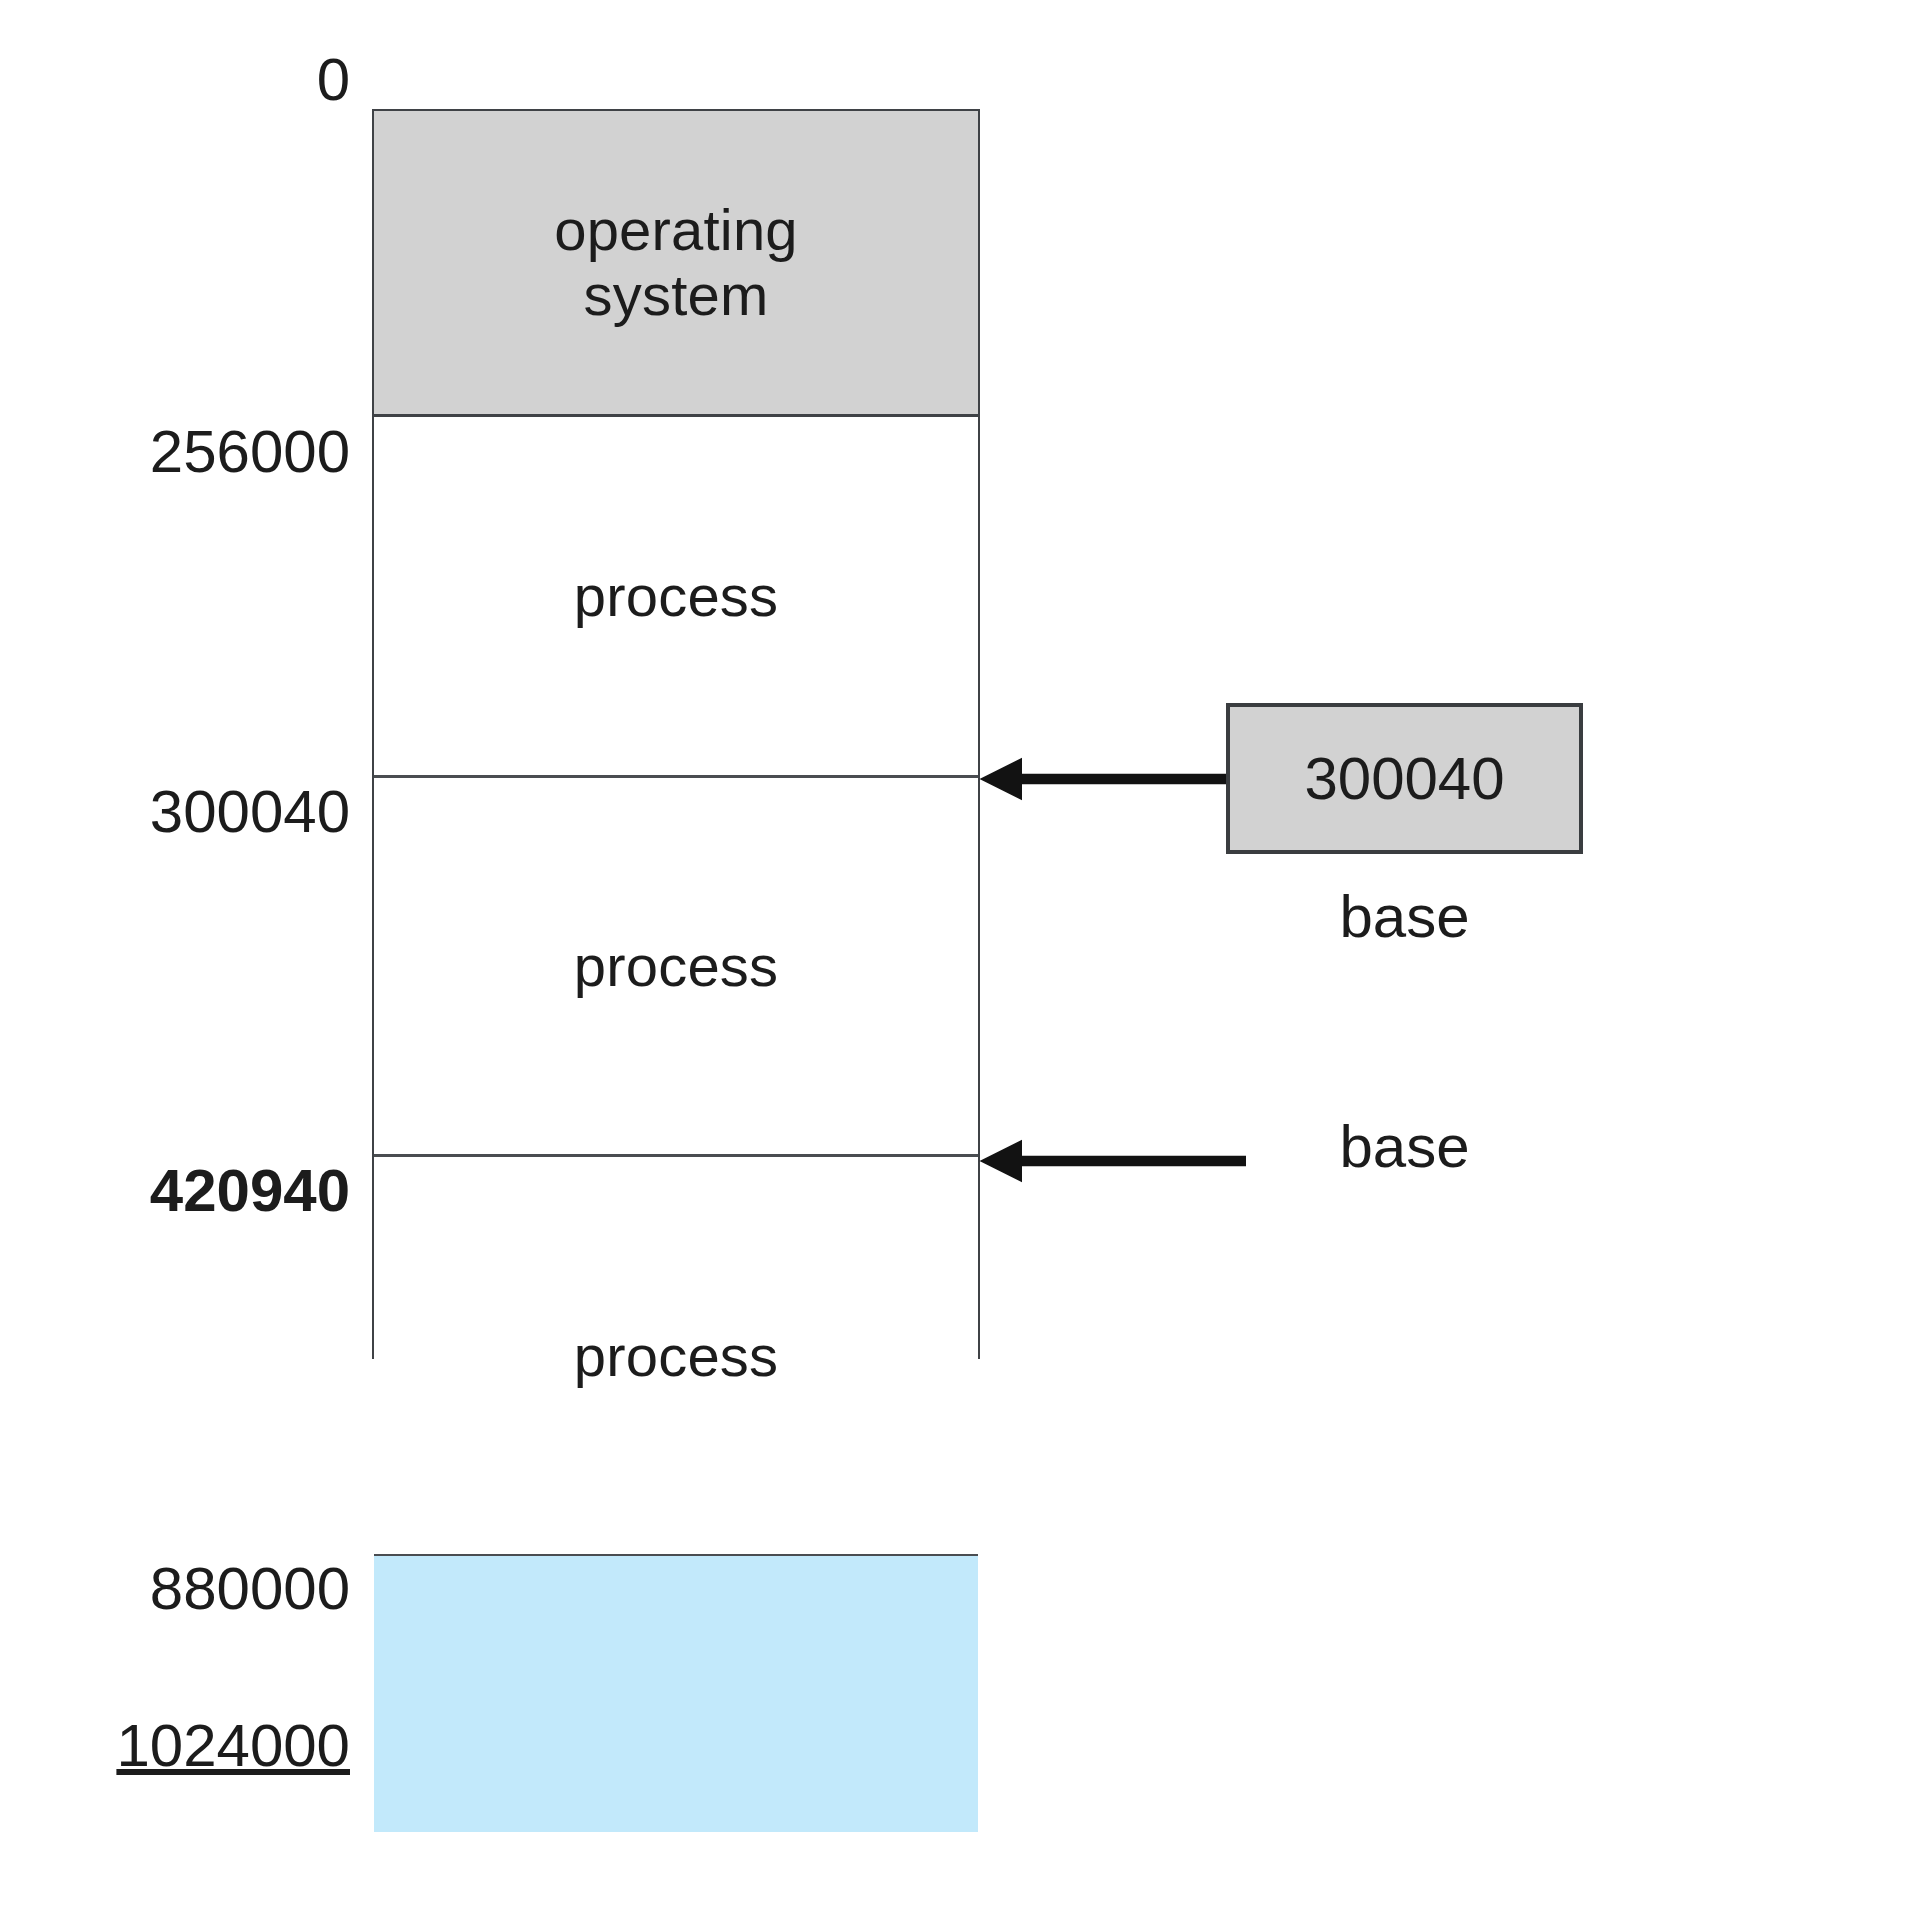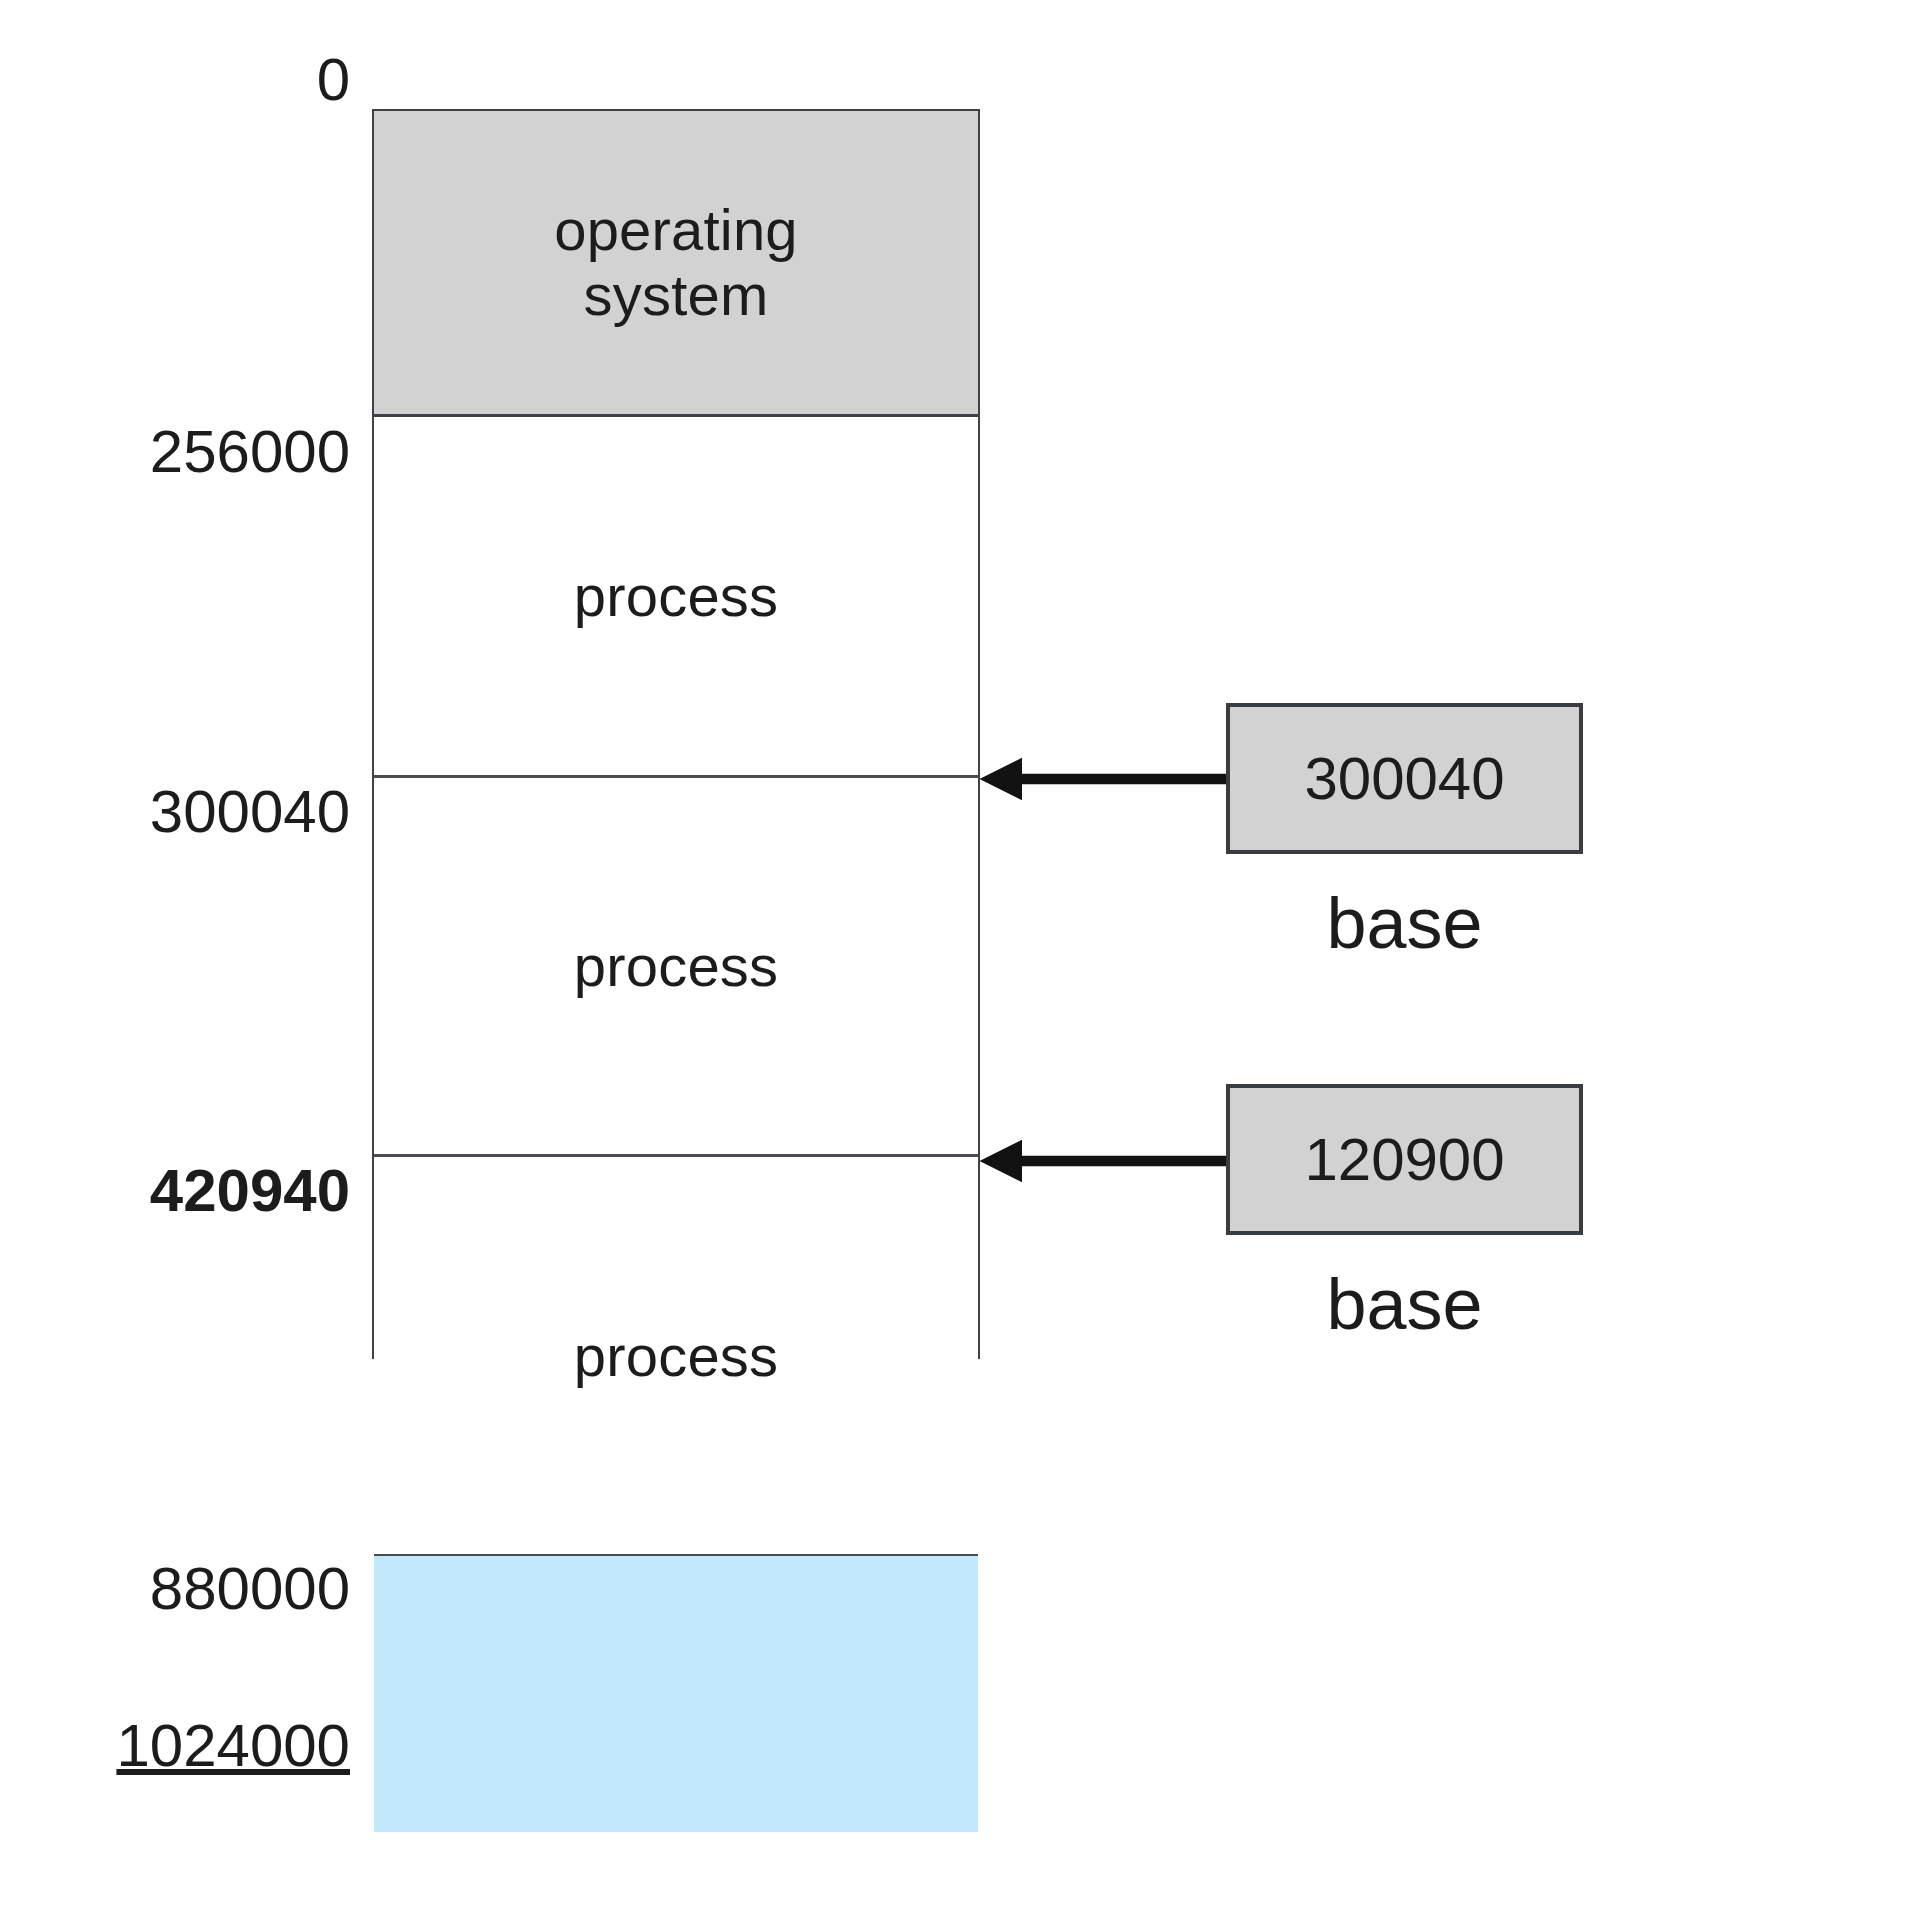--- a/index.html
+++ b/index.html
@@ -125,21 +125,21 @@
   }
   .register-box .register-value {
     font-size: 60px;
     line-height: 1;
     color: #1c1c1c;
     font-weight: 400;
   }
   .register-caption {
     margin-top: 33px;
     text-align: center;
-    font-size: 72px;
+    font-size: 60px;
     line-height: 1;
     color: #1c1c1c;
     font-weight: 400;
   }
 
   
   .arrow-svg {
     position: absolute;
     left: 966px;
     width: 280px;
@@ -204,20 +204,17 @@
   </svg>
 
   <div class="register-group" id="register-base">
     <div class="register-box">
       <span class="register-value">300040</span>
     </div>
     <div class="register-caption">base</div>
   </div>
 
   <div class="register-group" id="register-limit">
-    <div class="register-box">
-      <span class="register-value">120900</span>
-    </div>
     <div class="register-caption">base</div>
   </div>
 
 </div>
 
 
 </body></html>

